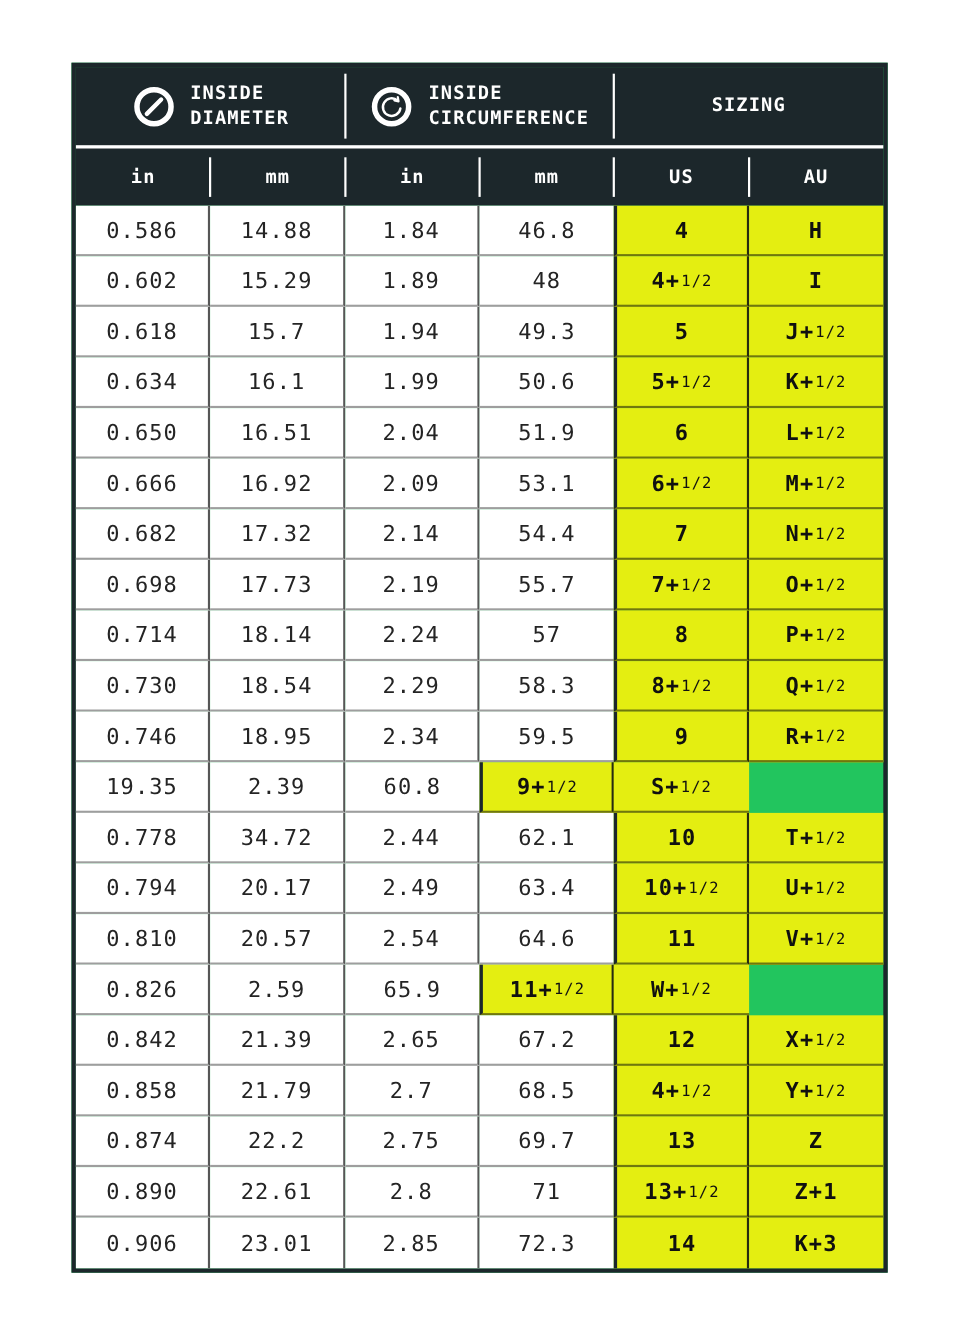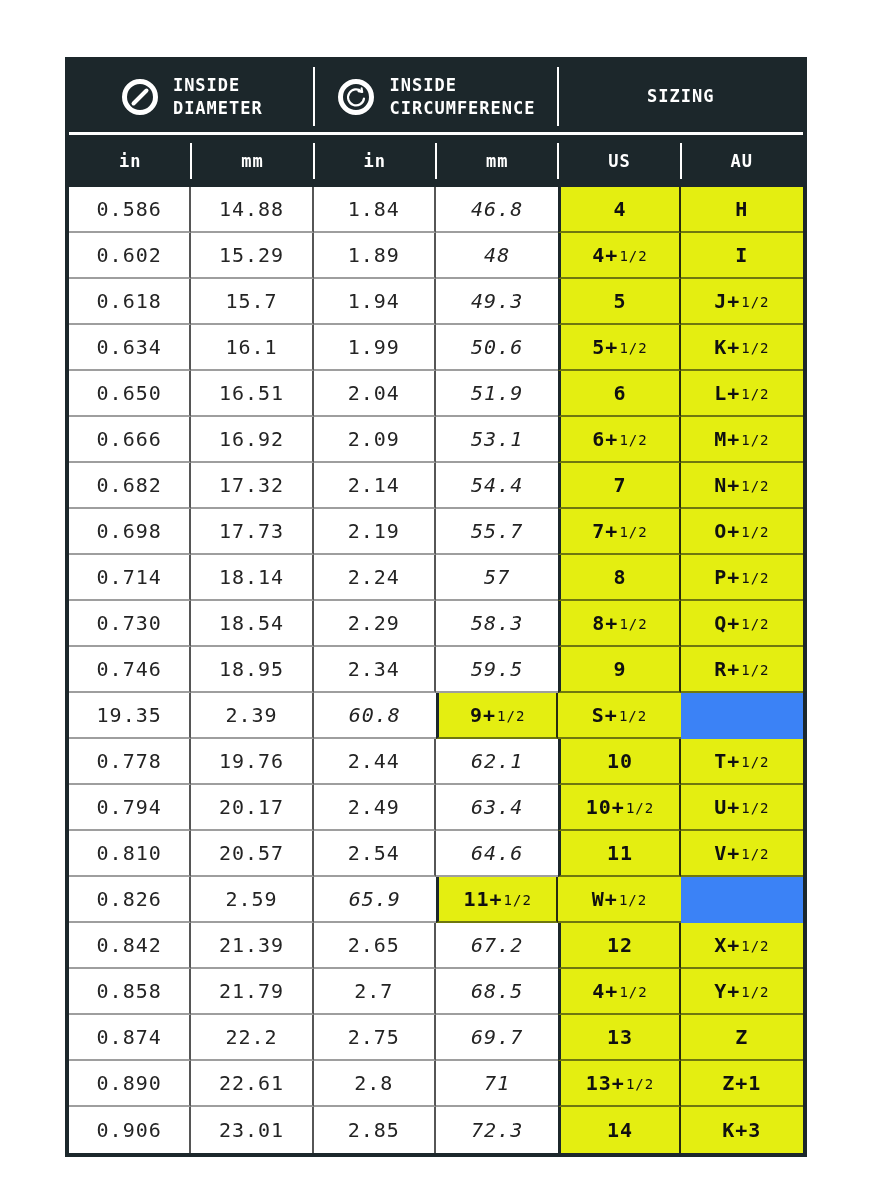--- a/index.html
+++ b/index.html
@@ -15,21 +15,21 @@
     background: #ffffff;
     overflow: hidden;
   }
   .ring-table {
     position: absolute;
     left: 65px;
     top: 57px;
     width: 742px;
     border: 4px solid #1c272b;
     box-sizing: border-box;
-    background: #3b82f6;
+    background: #22c55e;
   }
   
   .thead {
     background: #1c272b;
     color: #ffffff;
   }
   .group-row {
     display: grid;
     grid-template-columns: 2fr 2fr 2fr;
     height: 71px;
@@ -101,21 +101,21 @@
     align-items: center;
     justify-content: center;
     box-sizing: border-box;
     font-size: 20px;
     letter-spacing: 1px;
     color: #242424;
     background: #ffffff;
     border-bottom: 2px solid #9e9e9e;
     border-right: 2px solid #565656;
   }
-  .cell.col3 { border-right: none; font-style: italic; }
+  .cell.col3 { border-right: none; }
   .cell.c-yellow {
     background: #e4ee11;
     color: #101010;
     font-weight: bold;
     border-bottom: 2px solid #6f770e;
   }
   .cell.us {
     border-left: 3px solid #1c272b;
     border-right: 2px solid #272b10;
   }
@@ -315,21 +315,21 @@
             <span>9+</span>
             <span class="half">1/2</span>
           </div>
           <div class="cell col5 c-yellow au">
             <span>S+</span>
             <span class="half">1/2</span>
           </div>
         </div>
         <div class="row">
           <div class="cell col0 c-white">0.778</div>
-          <div class="cell col1 c-white">19.76</div>
+          <div class="cell col1 c-white">34.72</div>
           <div class="cell col2 c-white">2.44</div>
           <div class="cell col3 c-white">62.1</div>
           <div class="cell col4 c-yellow us">10</div>
           <div class="cell col5 c-yellow au">
             <span>T+</span>
             <span class="half">1/2</span>
           </div>
         </div>
         <div class="row">
           <div class="cell col0 c-white">0.794</div>

